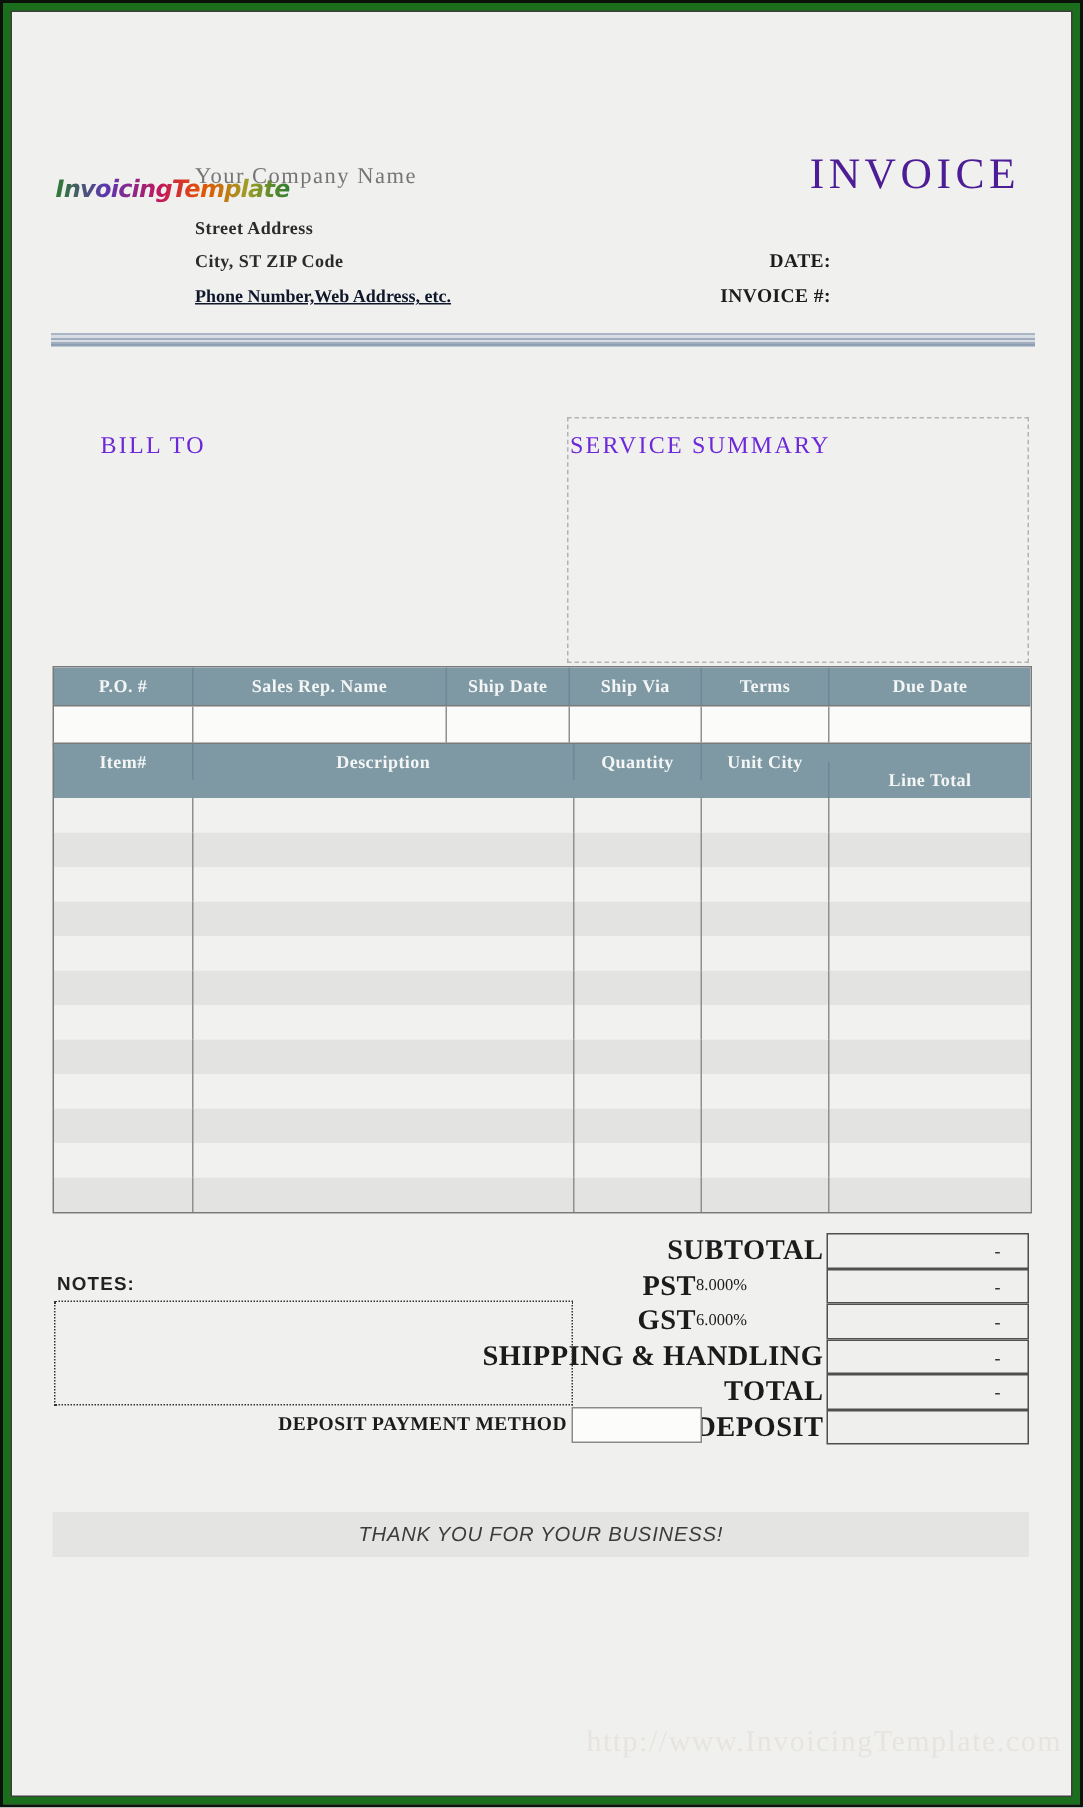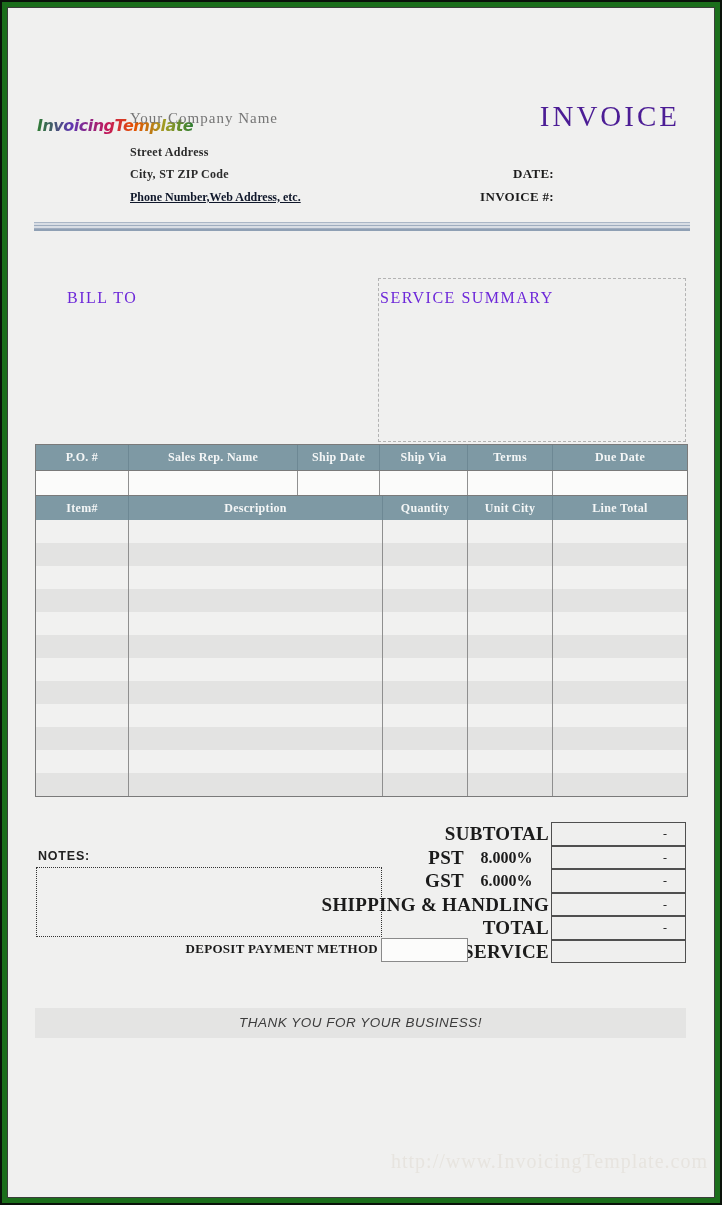--- a/index.html
+++ b/index.html
@@ -46,22 +46,22 @@
   .irow:nth-child(even){background:#e3e3e2;}
   .icell{box-sizing:border-box; flex:none; height:23px; border-left:1px solid #8f8f8f; font-size:12px;}
   .icell:first-child{border-left:none;}
 
   
   .totals{left:35px; top:822px; width:651px;}
   .trow{position:relative; height:23.5px;}
   .tlabel{position:absolute; left:0; right:137px; top:0; bottom:0; text-align:right;
           line-height:23.5px; font-size:19px; font-weight:bold; color:#1b1b1b; letter-spacing:.3px;}
   .tlabel.short{right:222px;}
-  .trate{position:absolute; left:429px; width:85px; top:0; bottom:0; text-align:center;
-         line-height:23.5px; font-size:16px; font-weight:bold; color:#1b1b1b;}
+  .trate{position:absolute; left:429px; width:85px; top:0; bottom:0; text-align:left;
+         line-height:23.5px; font-size:11px; font-weight:normal; color:#1b1b1b;}
   .tval{position:absolute; right:0; width:135px; top:0; bottom:0; box-sizing:border-box;
         border:1px solid #4f4f4f; background:#efefee; font-size:12px; line-height:22px;
         text-align:right; padding-right:18px; color:#222;}
 
   
   .notes-label{left:38px; top:849px; font-family:"Liberation Sans", sans-serif; font-size:12.5px;
                font-weight:bold; color:#222; letter-spacing:.8px;}
   .notes-box{left:36px; top:867px; width:346px; height:70px; border:1px dotted #333; box-sizing:border-box; font-size:12px;}
   .dep-label{left:35px; top:941px; width:343px; text-align:right; font-size:13px; font-weight:bold; color:#1b1b1b; letter-spacing:.3px;}
   .dep-box{left:381px; top:938px; width:87px; height:24px; box-sizing:border-box;
@@ -114,21 +114,21 @@
         <div class="bcell" style="width: 135px;"></div>
       </div>
   </div>
 
   <div class="abs tbl items-tbl" style="top:495px;">
     <div class="hrow">
         <div class="hcell" style="width: 92px;">Item#</div>
         <div class="hcell" style="width: 254px;">Description</div>
         <div class="hcell" style="width: 85px;">Quantity</div>
         <div class="hcell" style="width: 85px;">Unit City</div>
-        <div class="hcell" style="width: 135px;">Line Total</div>
+        <div class="hcell" style="width: 135px; margin-top: 12px;">Line Total</div>
       </div>
     <div>
         <div class="irow">
           <div class="icell" style="width: 92px;"></div>
           <div class="icell" style="width: 254px;"></div>
           <div class="icell" style="width: 85px;"></div>
           <div class="icell" style="width: 85px;"></div>
           <div class="icell" style="width: 135px;"></div>
         </div>
         <div class="irow">
@@ -228,21 +228,21 @@
       </div>
       <div class="trow">
         <div class="tlabel">SHIPPING &amp; HANDLING</div>
         <div class="tval">-</div>
       </div>
       <div class="trow">
         <div class="tlabel">TOTAL</div>
         <div class="tval">-</div>
       </div>
       <div class="trow">
-        <div class="tlabel">SERVICE</div>
+        <div class="tlabel">DEPOSIT</div>
         <div class="tval"></div>
       </div>
     </div>
 
   <div class="abs notes-label">NOTES:</div>
   <div class="abs notes-box"></div>
   <div class="abs dep-label">DEPOSIT PAYMENT METHOD</div>
   <div class="abs dep-box"></div>
 
   <div class="abs thanks">THANK YOU FOR YOUR BUSINESS!</div>

